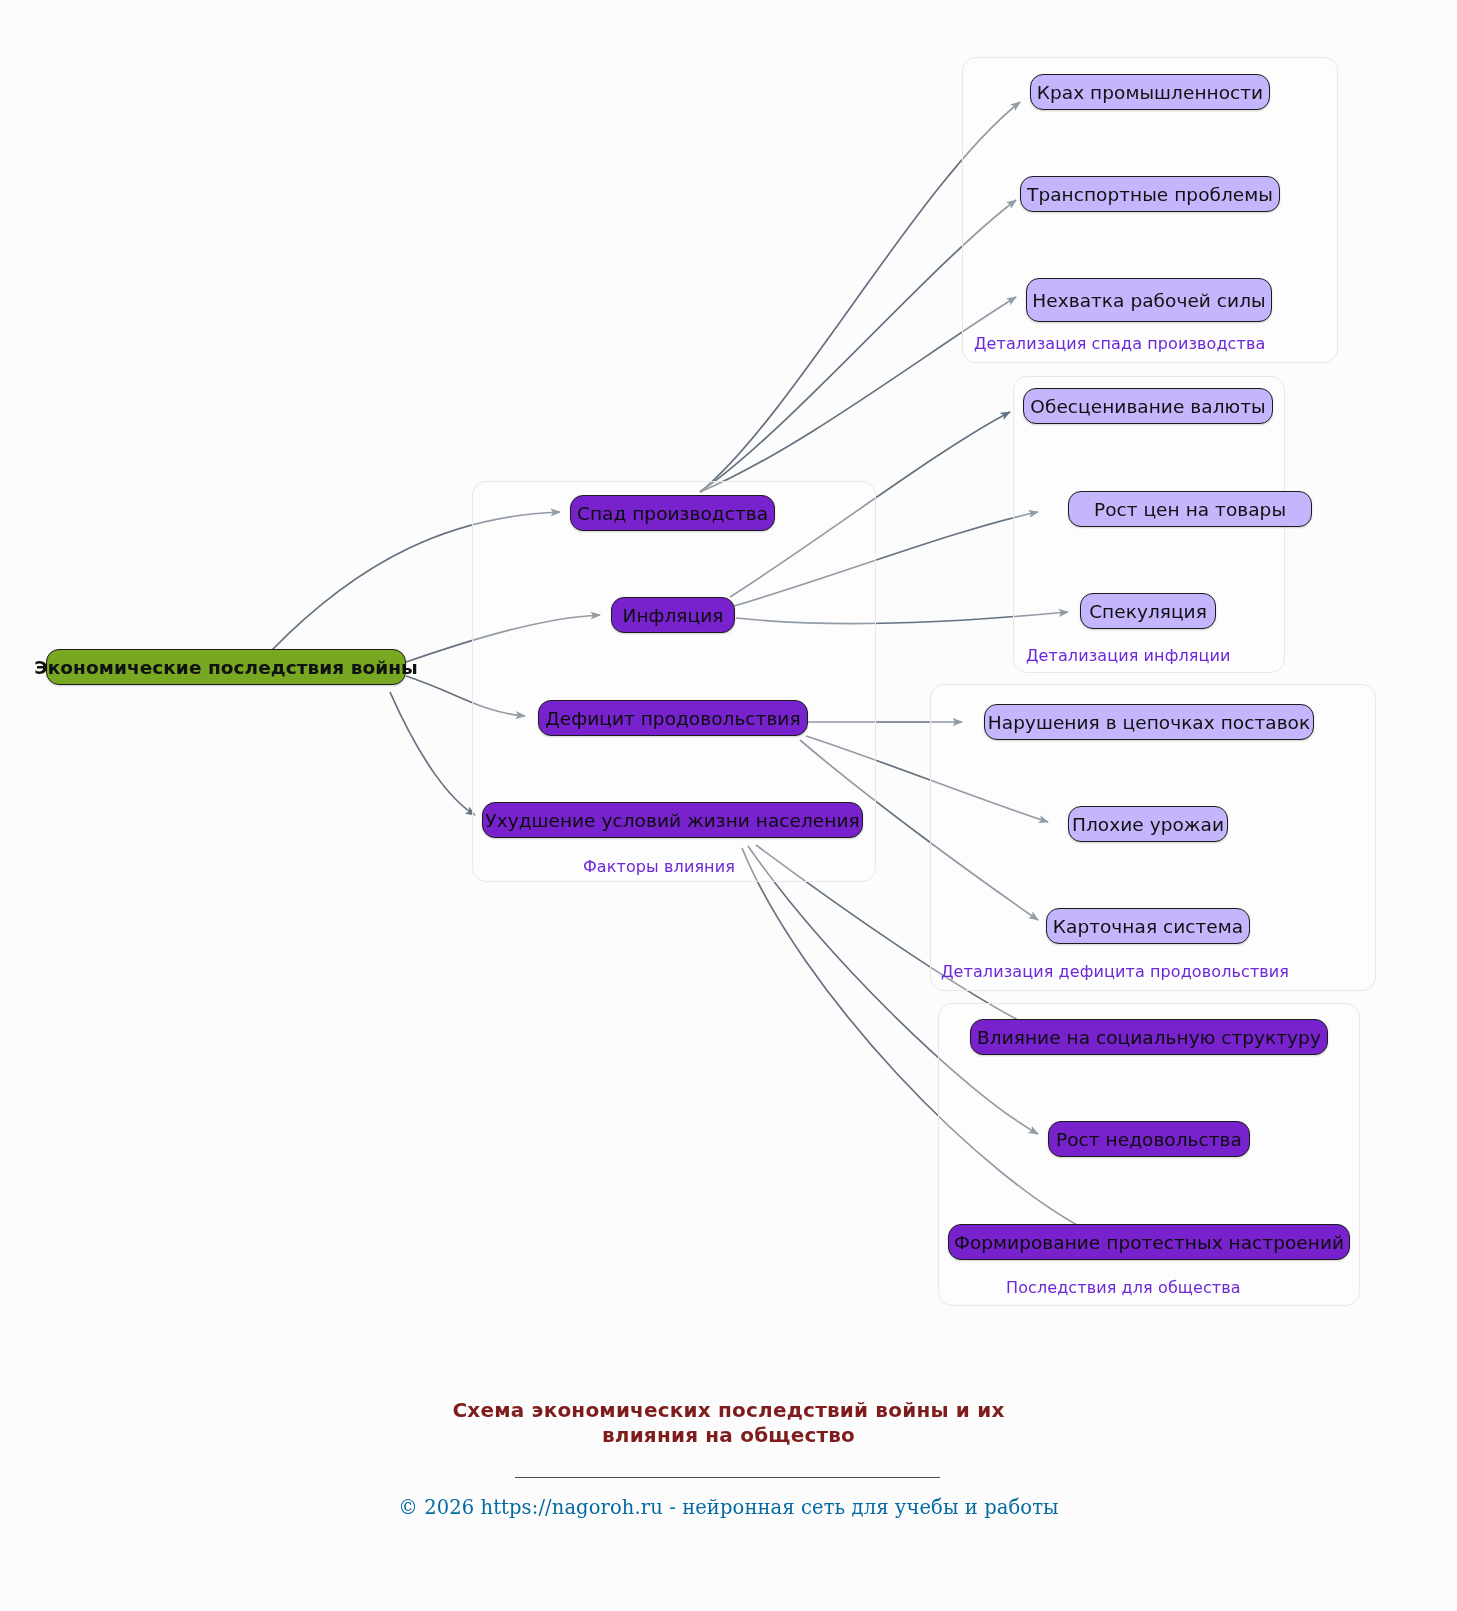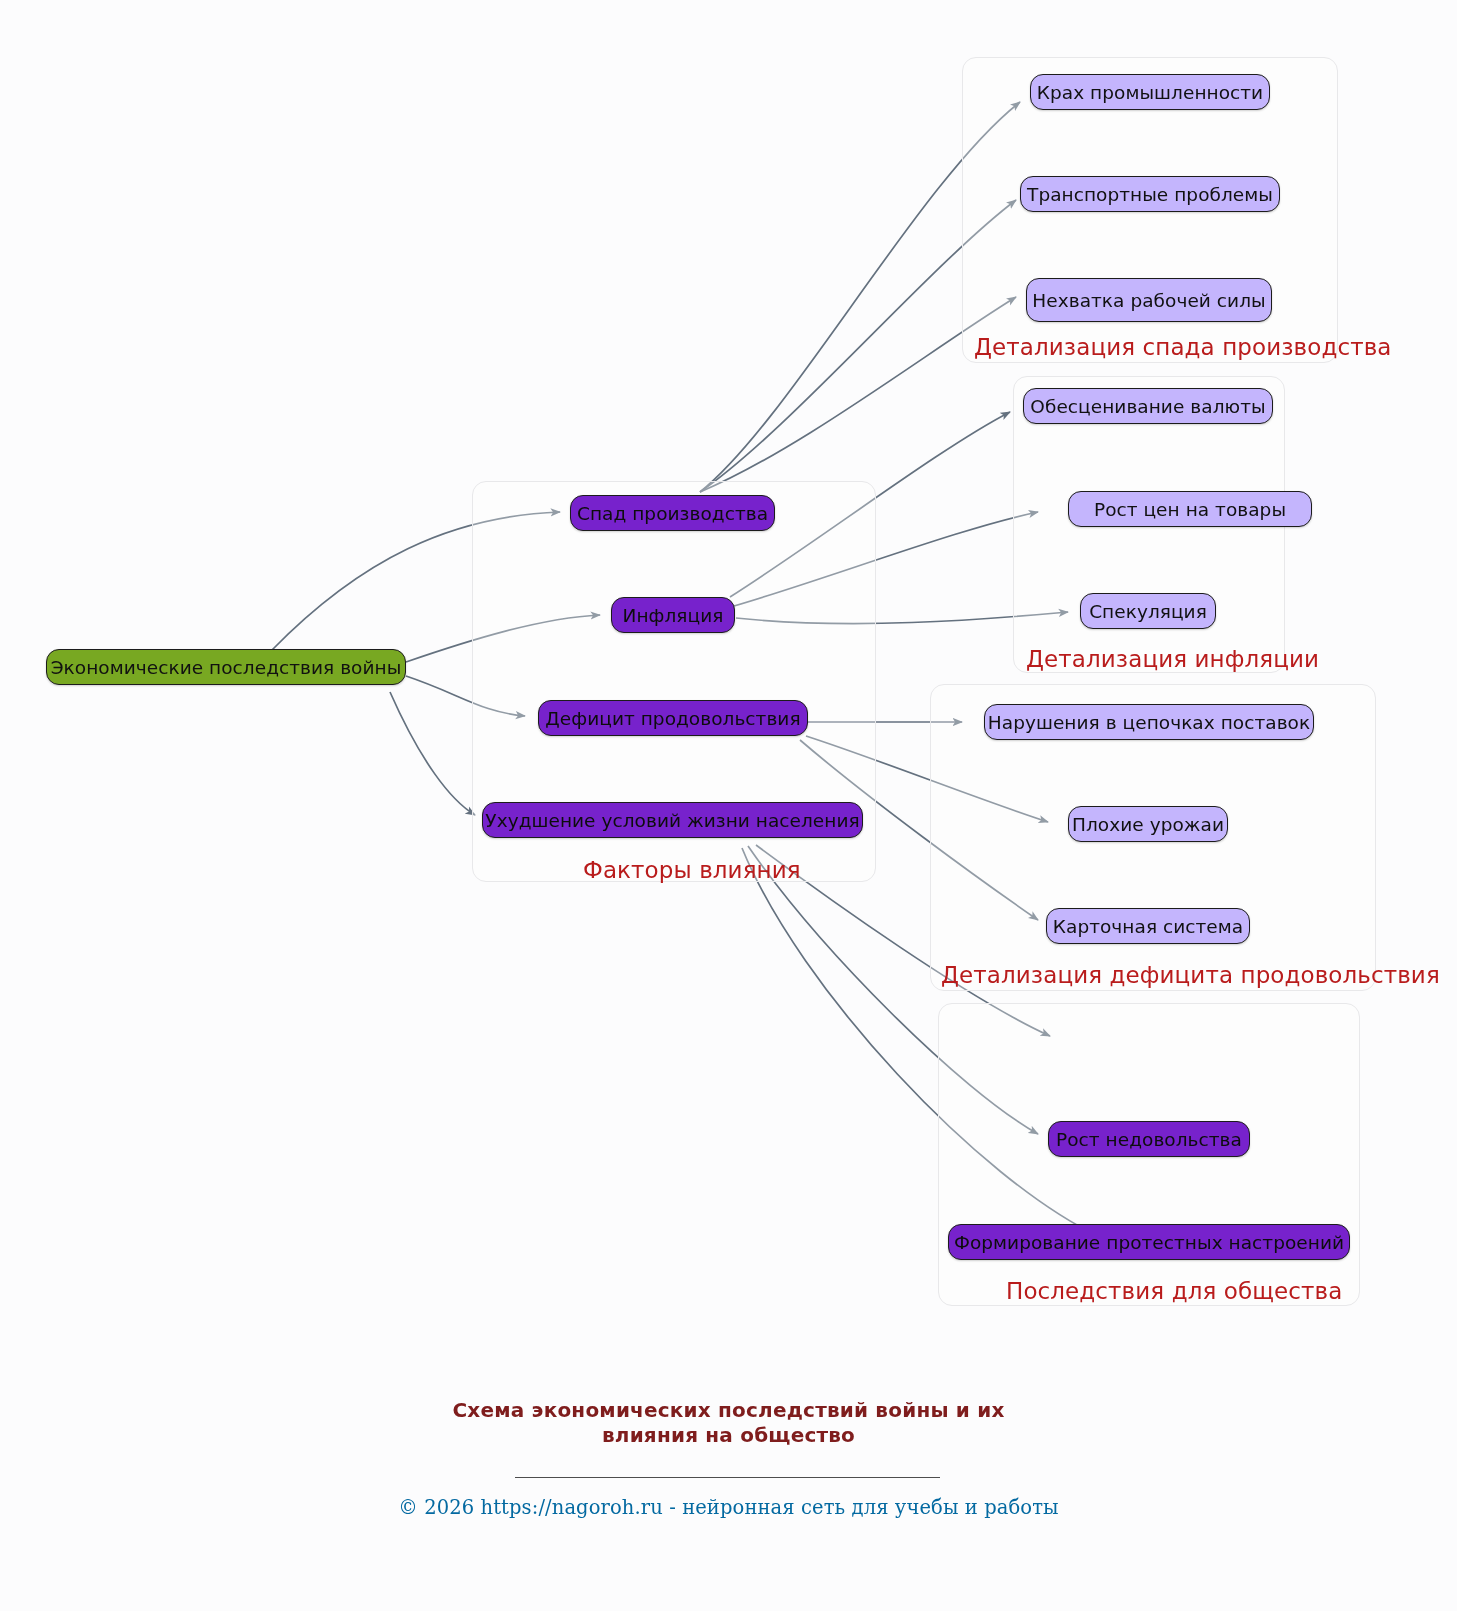--- a/index.html
+++ b/index.html
@@ -15,22 +15,22 @@
 
   .cluster{
     position:absolute;
     border:1px solid #e8e8ea;
     border-radius:14px;
     background:rgba(255,255,255,0.30);
     box-sizing:border-box;
   }
   .cluster-label{
     position:absolute;
-    font-size:23px;
-    color:#b91c1c;
+    font-size:16px;
+    color:#6d28d9;
     white-space:nowrap;
     letter-spacing:.1px;
   }
 
   .node{
     position:absolute;
     box-sizing:border-box;
     border-radius:13px;
     border:1.4px solid #1c1c1c;
     display:flex;align-items:center;justify-content:center;
@@ -90,21 +90,21 @@
       <path d="M 808,722 C 870,722 930,722 962,722"></path>
       <path d="M 806,736 C 880,760 980,800 1048,822"></path>
       <path d="M 800,740 C 870,800 980,880 1038,920"></path>
 
       <path d="M 756,845 C 830,900 970,1000 1050,1036"></path>
       <path d="M 748,846 C 820,950 960,1090 1038,1134"></path>
       <path d="M 742,848 C 800,990 980,1180 1098,1236"></path>
     </g>
   </svg>
 
-  <div class="node green" style="left:46px;top:649px;width:360px;height:36px;">
+  <div class="node green" style="left:46px;top:649px;width:360px;height:36px;font-weight:bold;">
     <span>Экономические последствия войны</span>
   </div>
 
   <div class="cluster" style="left:472px;top:481px;width:404px;height:401px;"></div>
   <div class="cluster-label" style="left:583px;top:857px;">Факторы влияния</div>
 
   <div class="node purple" style="left:570px;top:495px;width:205px;height:36px;">
     <span>Спад производства</span>
   </div>
   <div class="node purple" style="left:611px;top:597px;width:124px;height:36px;">
@@ -152,20 +152,23 @@
   <div class="node blue" style="left:1068px;top:806px;width:160px;height:36px;">
     <span>Плохие урожаи</span>
   </div>
   <div class="node blue" style="left:1046px;top:908px;width:204px;height:36px;">
     <span>Карточная система</span>
   </div>
 
   <div class="cluster" style="left:938px;top:1003px;width:422px;height:303px;"></div>
   <div class="cluster-label" style="left:1006px;top:1278px;">Последствия для общества</div>
 
+  <div class="node purple" style="left:970px;top:1019px;width:358px;height:36px;">
+    <span>Влияние на социальную структуру</span>
+  </div>
   <div class="node purple" style="left:1048px;top:1121px;width:202px;height:36px;">
     <span>Рост недовольства</span>
   </div>
   <div class="node purple" style="left:948px;top:1224px;width:402px;height:36px;">
     <span>Формирование протестных настроений</span>
   </div>
 
   <div class="footer footer-title">
     <div>Схема экономических последствий войны и их</div>
     <div>влияния на общество</div>

